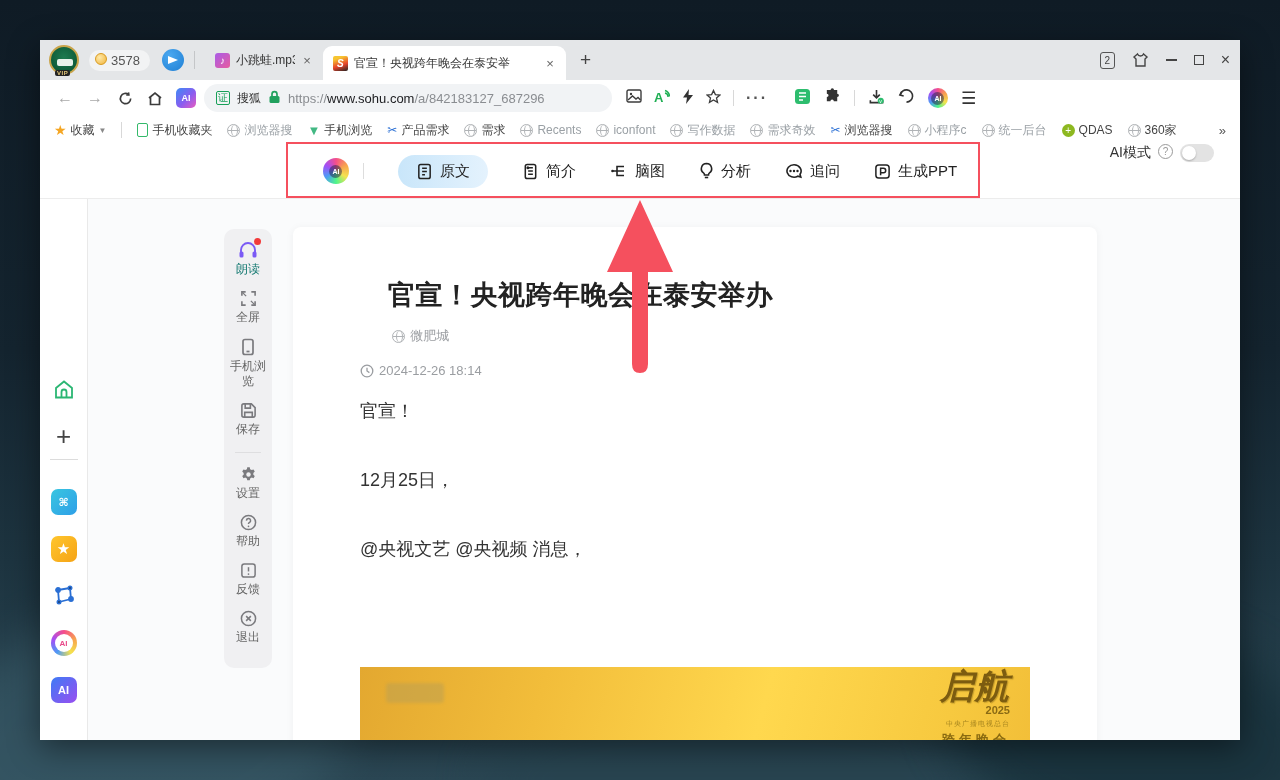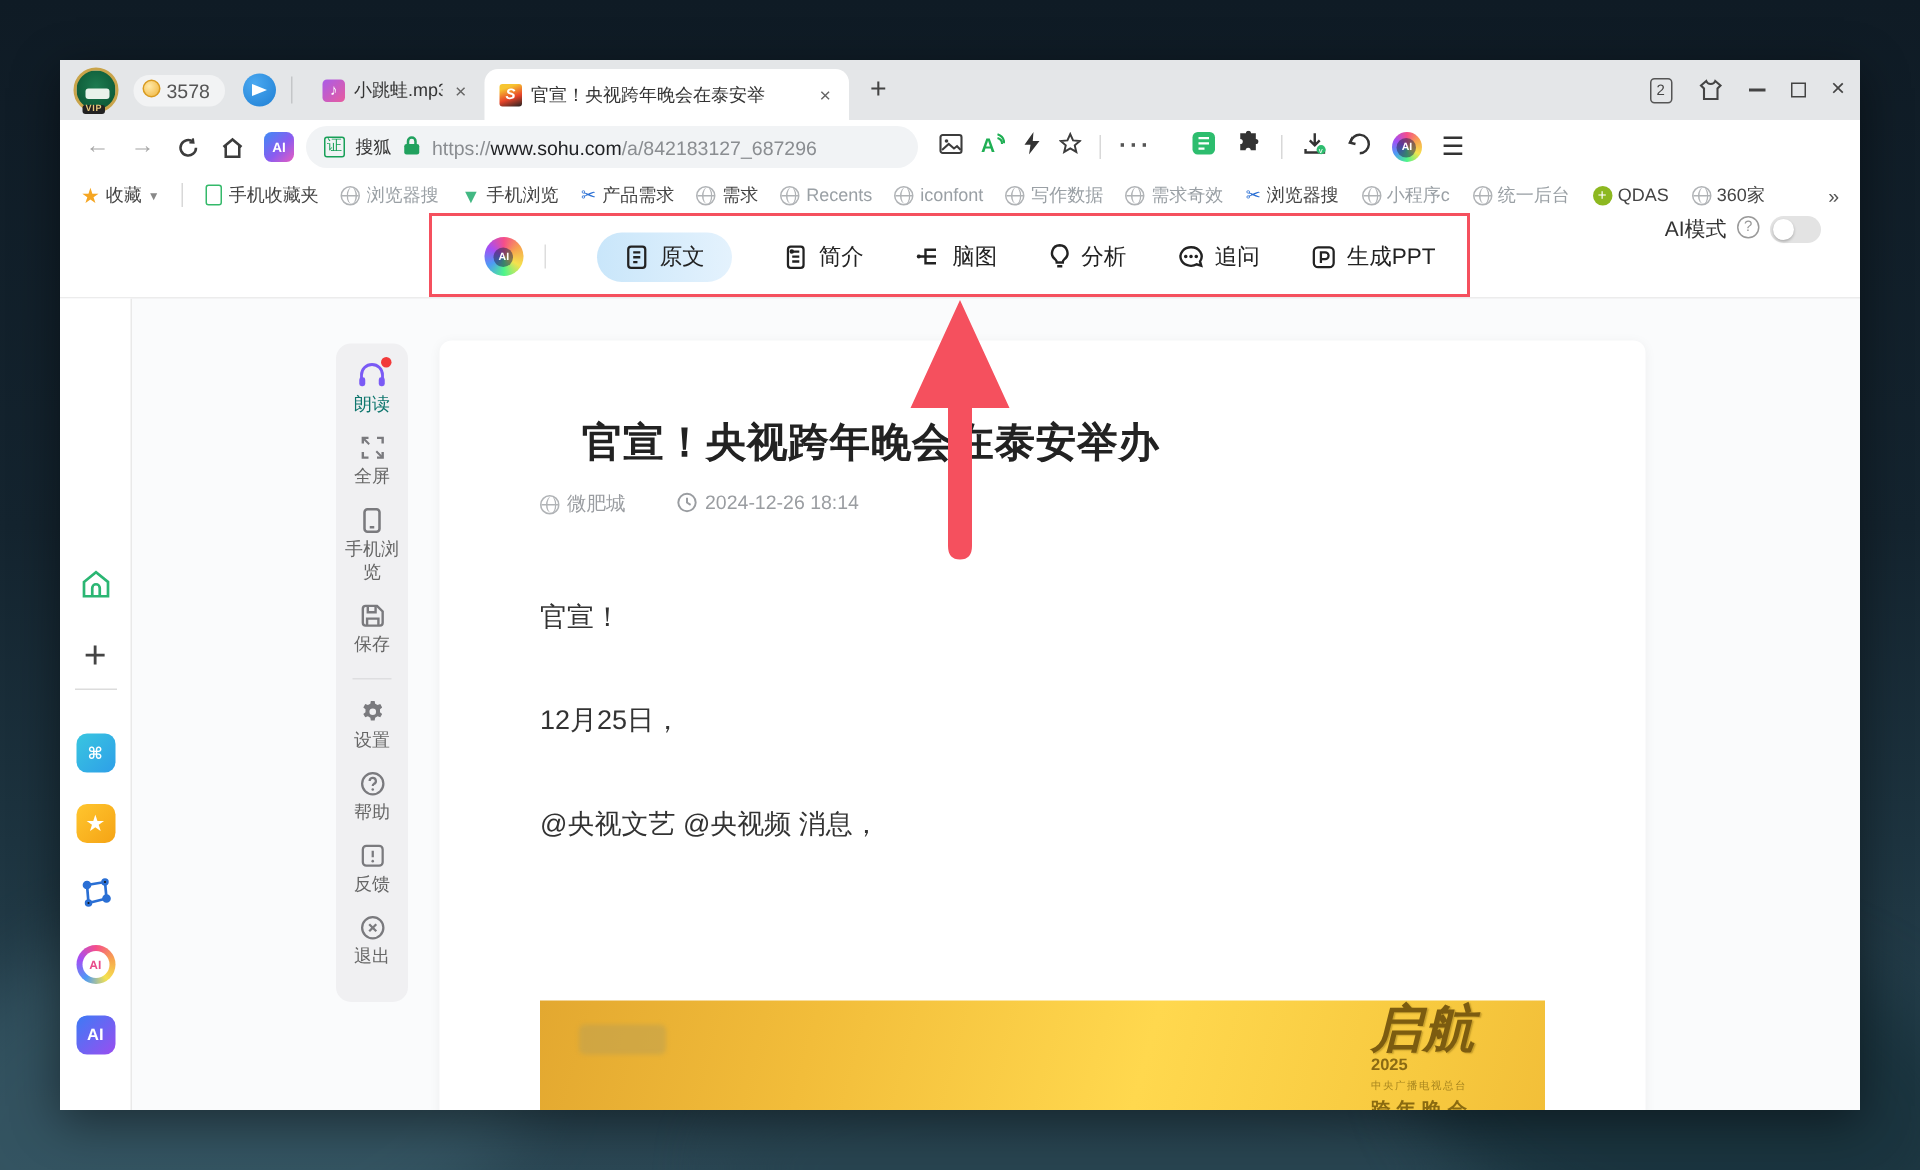--- a/index.html
+++ b/index.html
@@ -109,31 +109,31 @@
   .tpitem { display:flex; flex-direction:column; align-items:center; gap:3px; margin-bottom:13px; font-size:12px; color:#666; width:40px; text-align:center; line-height:1.25; }
   .tpitem svg { display:block; }
   .tpread { color:#0f766e; }
   .tpico { position:relative; }
   .reddot { position:absolute; right:-3px; top:-3px; width:7px; height:7px; border-radius:50%; background:#f23a3a; }
   .tpdiv { width:26px; height:1px; background:#dedee0; margin:2px 0 13px; }
 
   
   .card { position:absolute; left:253px; top:28px; width:804px; height:600px; background:#fff; border-radius:8px; box-shadow:0 1px 8px rgba(0,0,0,.05); }
   .atitle { position:absolute; left:67px; top:50px; font-size:27px; font-weight:bold; color:#222; letter-spacing:.5px;margin-left:28px; }
-  .ameta { position:absolute; left:67px; top:100px; display:flex; align-items:flex-start; gap:34px; font-size:13px; color:#9a9da1; }
+  .ameta { position:absolute; left:67px; top:100px; display:flex; align-items:center; gap:18px; font-size:13px; color:#9a9da1;flex-direction:column; }
   .ameta .mi { display:flex; align-items:center; gap:5px; }
   .para { position:absolute; left:67px; font-size:18px; color:#333; }
 
   
   .banner { position:absolute; left:67px; top:440px; width:670px; height:310px; overflow:hidden;
     background:linear-gradient(105deg,#e3a830 0%,#f2bd3a 25%,#ffd84e 55%,#f7c93f 80%,#efb834 100%); }
   .banner::before { content:""; position:absolute; left:10%; bottom:-40%; width:80%; height:90%;
     background:radial-gradient(ellipse at center,rgba(255,252,230,.85) 0%,rgba(255,245,190,.25) 45%,transparent 70%); }
   .bnlogo { position:absolute; left:26px; top:16px; width:58px; height:20px; background:rgba(190,160,80,.55); border-radius:4px; filter:blur(1.5px); }
-  .bnright { position:absolute; right:6px; top:2px; width:110px; text-align:left; color:#7c5c10; }
+  .bnright { position:absolute; right:20px; top:2px; width:110px; text-align:right; color:#7c5c10; }
   .bncalli { font-size:34px; font-weight:bold; font-style:italic; letter-spacing:1px; line-height:1; text-shadow:1px 1px 1px rgba(120,90,10,.4); font-family:"DejaVu Serif","Liberation Serif",serif; }
   .bnyear { font-size:11px; font-weight:bold; color:#8a6a14; margin-top:1px; }
   .bnorg { font-size:7px; color:#a8861f; margin-top:3px; letter-spacing:1px; }
   .bnevent { font-size:13px; letter-spacing:4px; color:#8a6a10; margin-top:2px; font-weight:bold; }
 
   
   :root { --anno:#f5505e; }
   .annorect { position:absolute; left:286px; top:142px; width:694px; height:56px; border:2.5px solid var(--anno); z-index:50; pointer-events:none; }
   .annoarrow { position:absolute; left:600px; top:196px; z-index:50; pointer-events:none; }
 </style>

